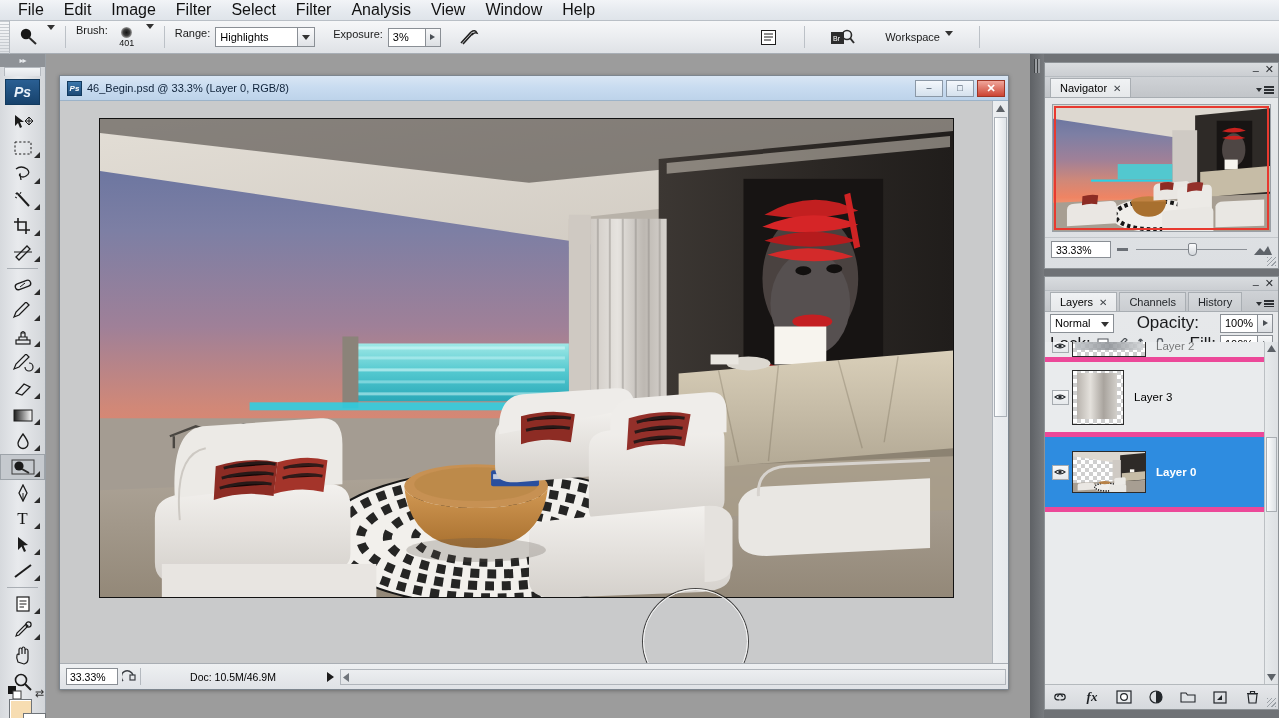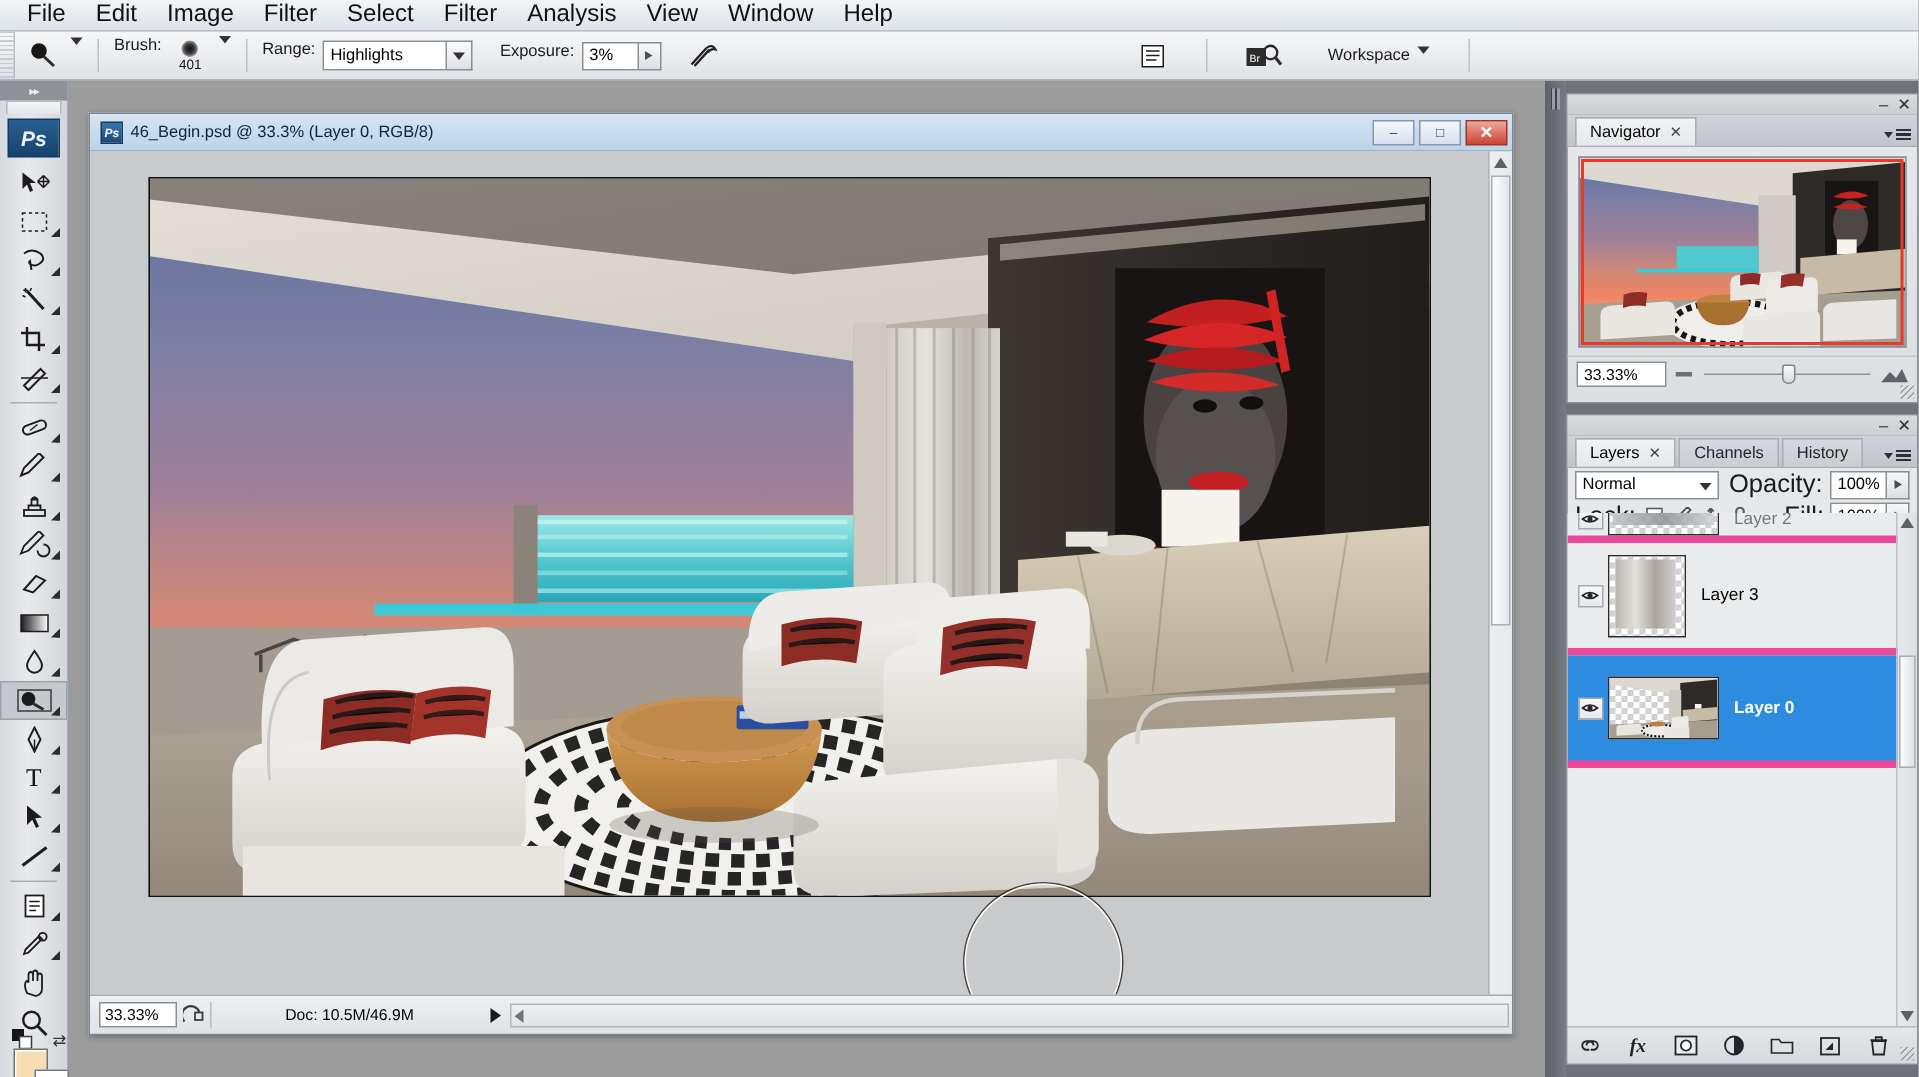--- a/index.html
+++ b/index.html
@@ -198,21 +198,21 @@
      border-top:1px solid #c3c7cb; margin-top:5px;}
   .nav-zoom{ width:60px;height:17px;background:#fff;border:1px solid #8a8f95;
      font-size:10.5px; display:flex;align-items:center;padding-left:4px; }
   .nav-slider{ flex:1; display:flex; align-items:center; gap:5px; justify-content:center;}
   .sl-track{ flex:1; height:1px; background:#8c9197; position:relative; }
   .sl-knob{ position:absolute; left:47%; top:-6px; width:9px;height:13px;
      background:linear-gradient(180deg,#fbfcfd,#d5d9dd); border:1px solid #80858b;
      border-radius:2px 2px 4px 4px;}
   
   #layerspanel{ top:222px; height:434px; }
-  .blendrow{ height:22px; display:flex; align-items:center; padding:0 5px; gap:1px; }
+  .blendrow{ height:22px; display:flex; align-items:center; padding:0 5px; gap:17px; }
   .blend-sel{ width:110px; height:19px; background:#fff; border:1px solid #8a8f95;
      display:flex;align-items:center; padding:0 4px; font-size:11px; position:relative;}
   .blend-sel .caret{ position:absolute; right:4px; top:7px; }
   .lbl{ font-size:17px; color:#18191b; margin:0 4px 0 6px;text-align:center;}
   .lockrow{ height:21px; display:flex; align-items:center; padding:0 5px;
      border-bottom:1px solid #bec2c6; }
   .lock-ico{ width:16px;height:15px;display:flex;align-items:center;justify-content:center;
      margin-right:3px;}
   .layerlist{ position:absolute; left:0; right:0; top:65px; bottom:25px;
      background:#e9ebed; overflow:hidden; }

